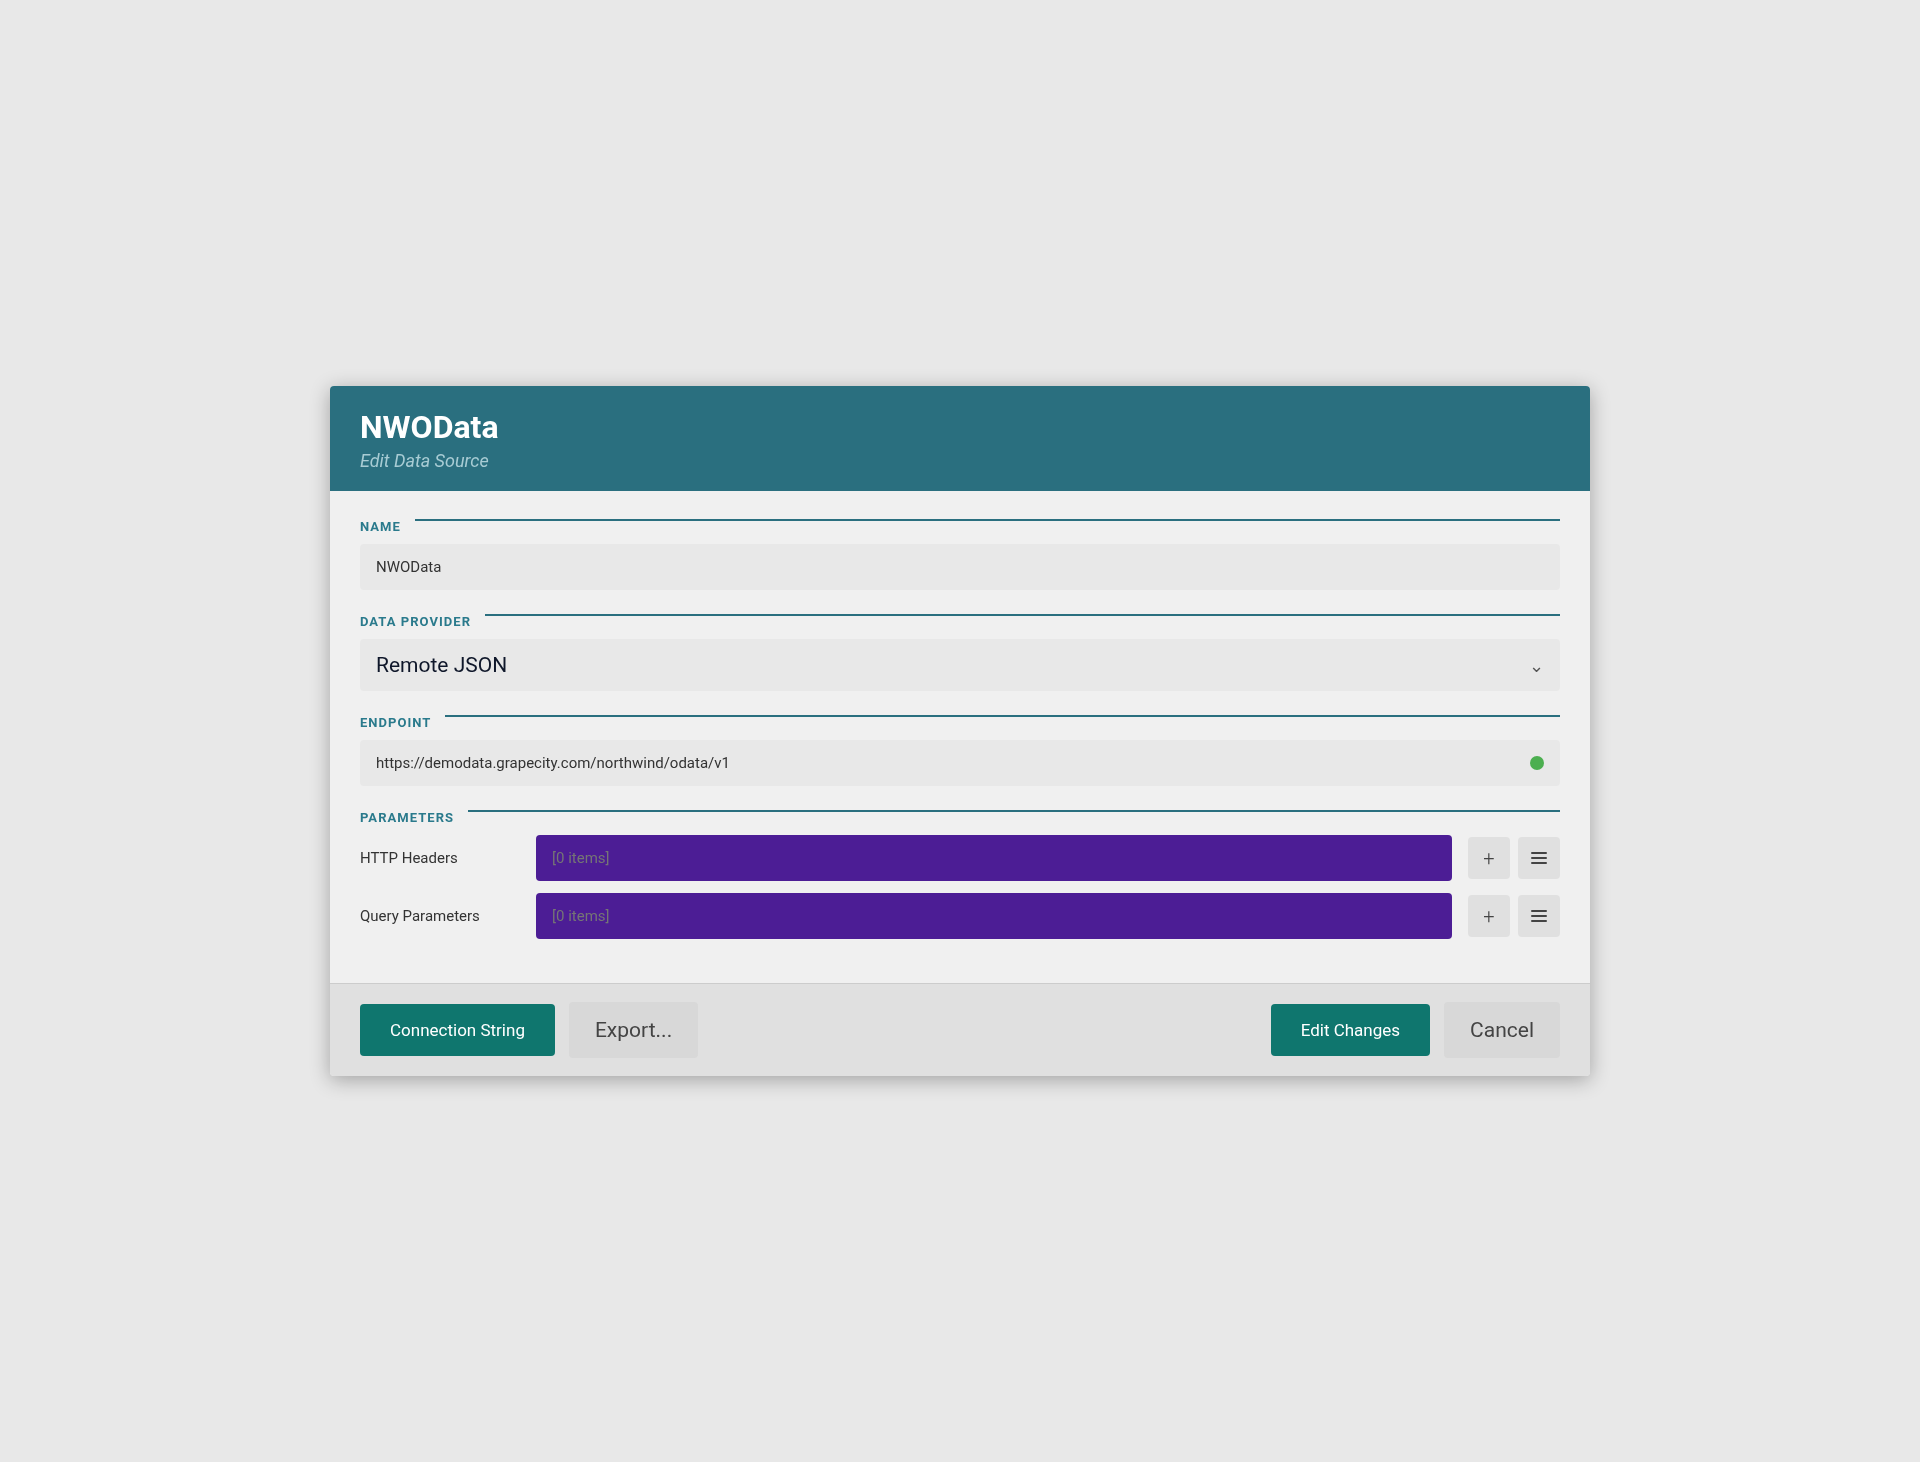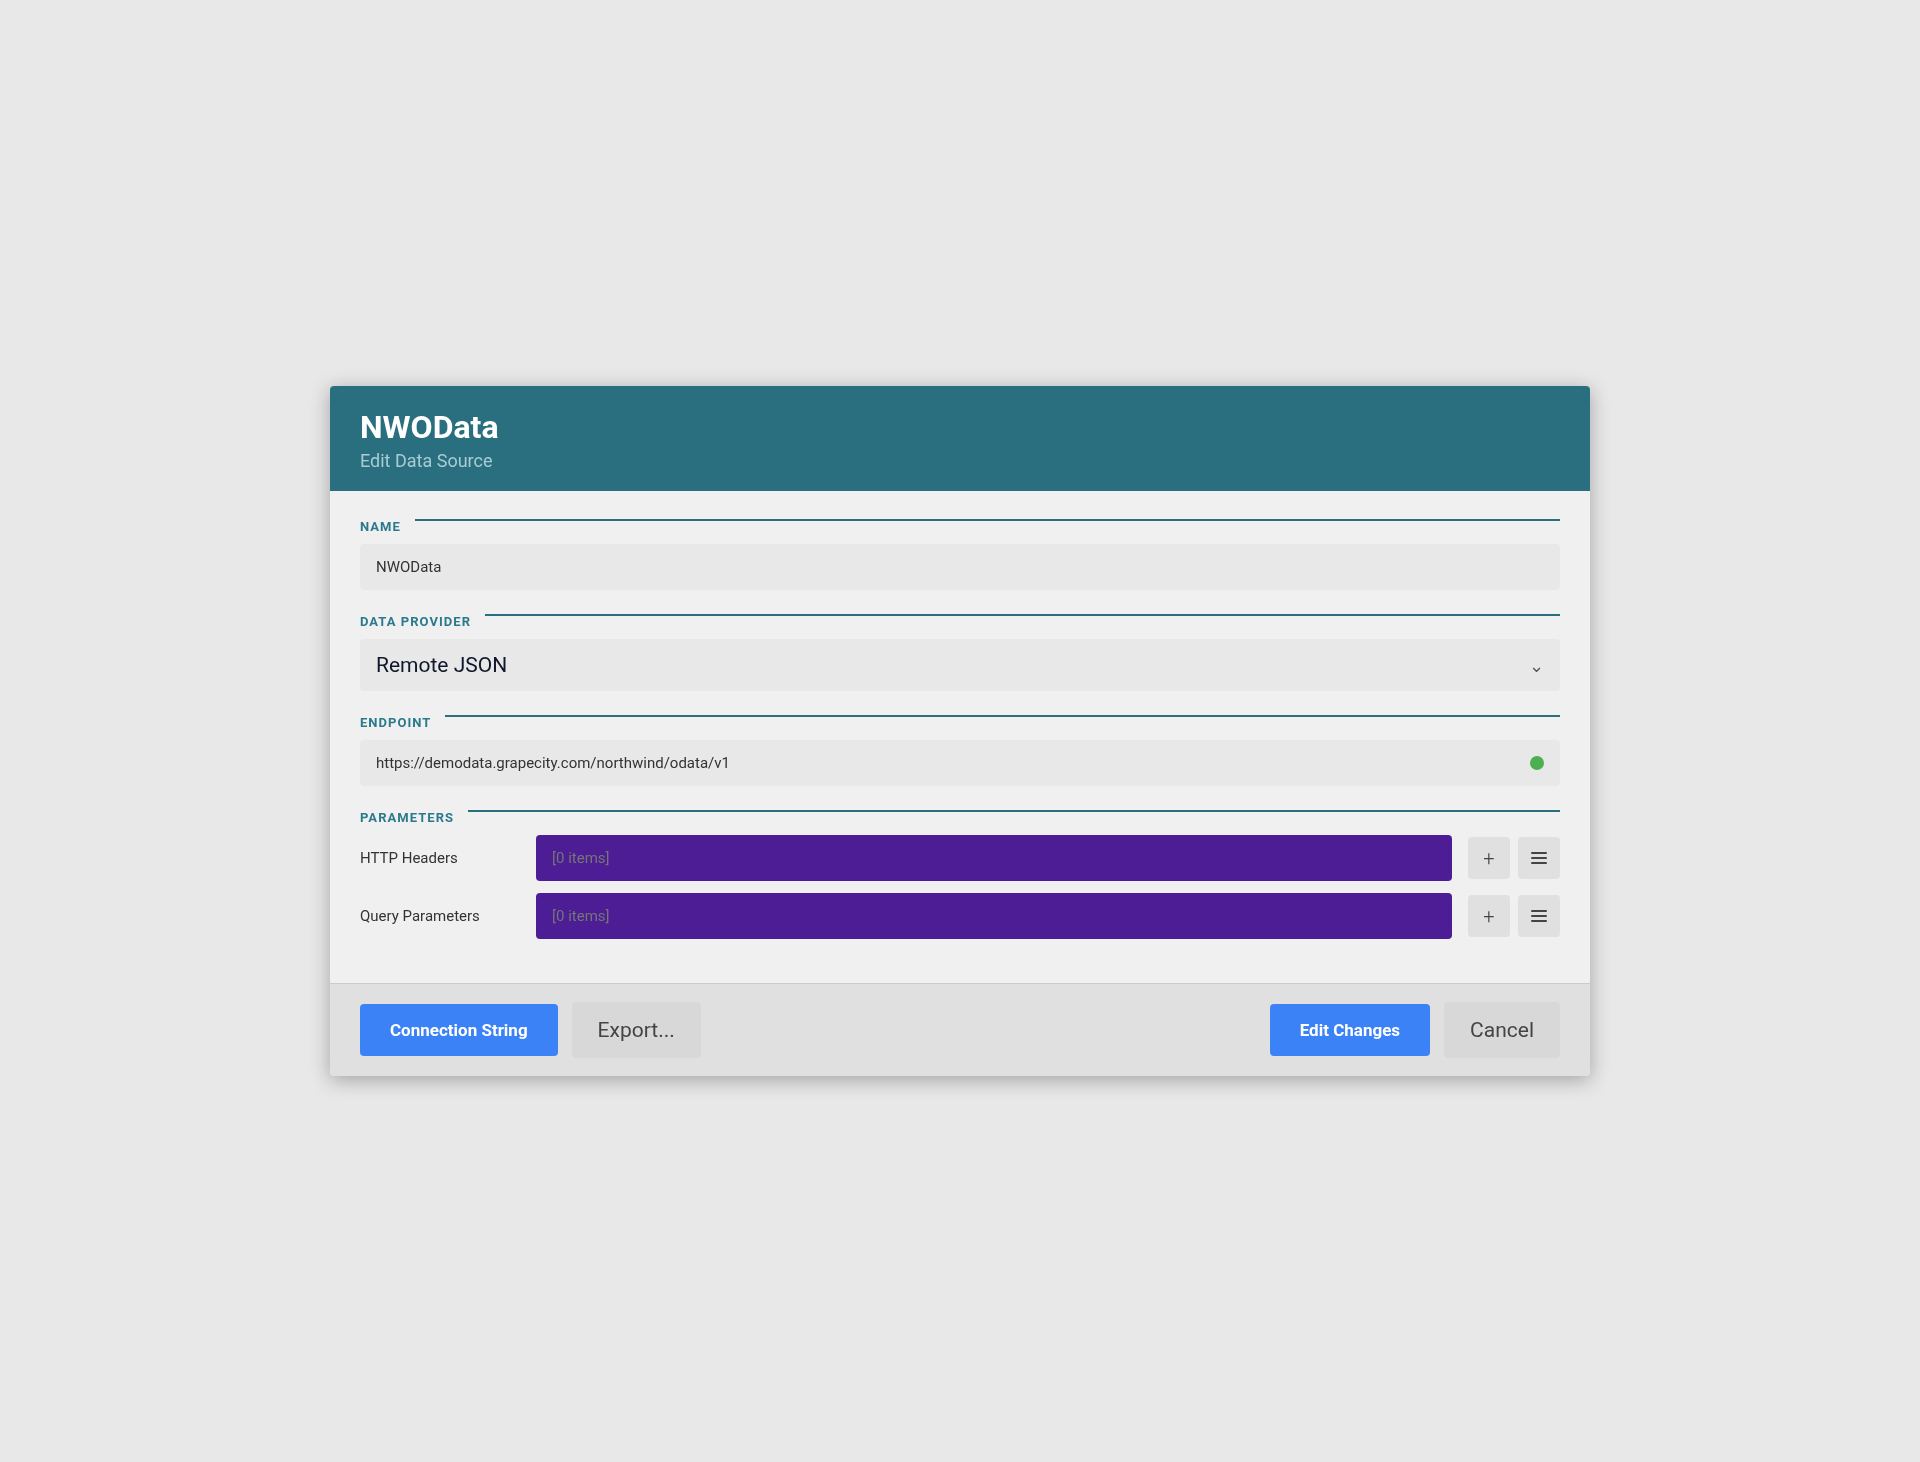--- a/index.html
+++ b/index.html
@@ -36,20 +36,21 @@
     .header-title {
       font-size: 32px;
       font-weight: 700;
       color: white;
       line-height: 1.2;
     }
 
     .header-subtitle {
       font-size: 18px;
       color: #a8ccd4;
+      font-style: italic;
       margin-top: 4px;
     }
 
     .content {
       padding: 28px 30px 20px 30px;
       background: #f0f0f0;
     }
 
     .section {
       margin-bottom: 24px;
@@ -200,26 +201,26 @@
       background: #e0e0e0;
       padding: 18px 30px;
       display: flex;
       align-items: center;
       gap: 14px;
       border-top: 1px solid #ccc;
     }
 
     .btn-primary {
       padding: 16px 30px;
-      background: #3b82f6;
+      background: #0f766e;
       color: white;
       border: none;
       border-radius: 4px;
       font-size: 17px;
-      font-weight: 700;
+      font-weight: 400;
       cursor: pointer;
       white-space: nowrap;
     }
 
     .btn-secondary {
       padding: 16px 26px;
       background: #d8d8d8;
       color: #444;
       border: none;
       border-radius: 4px;

